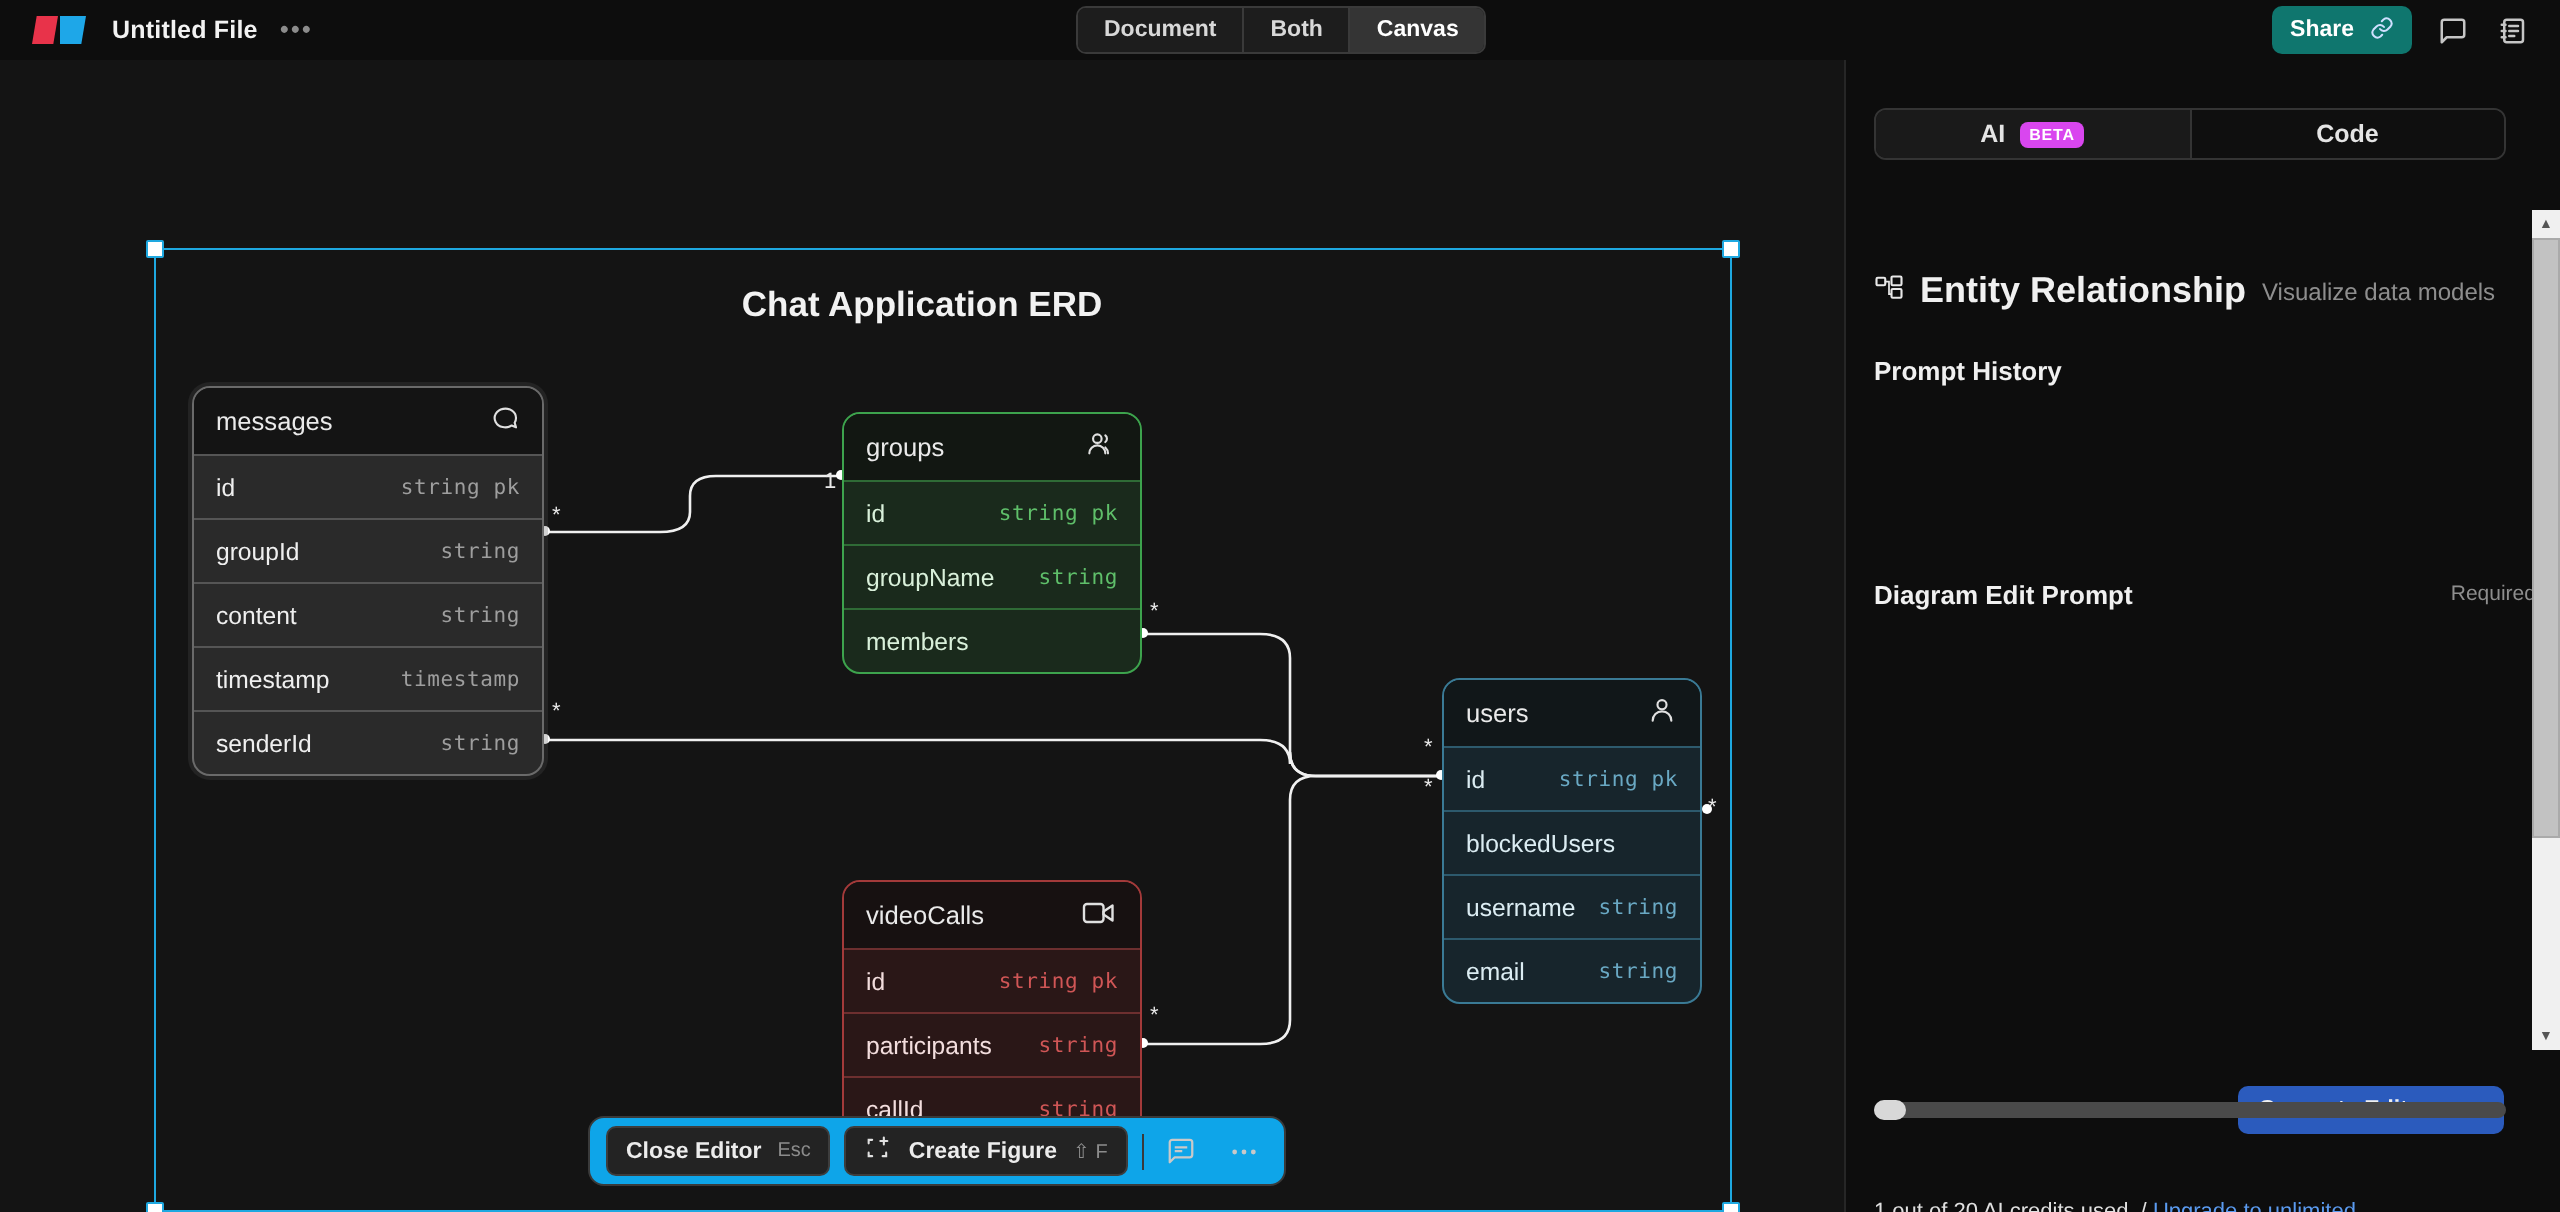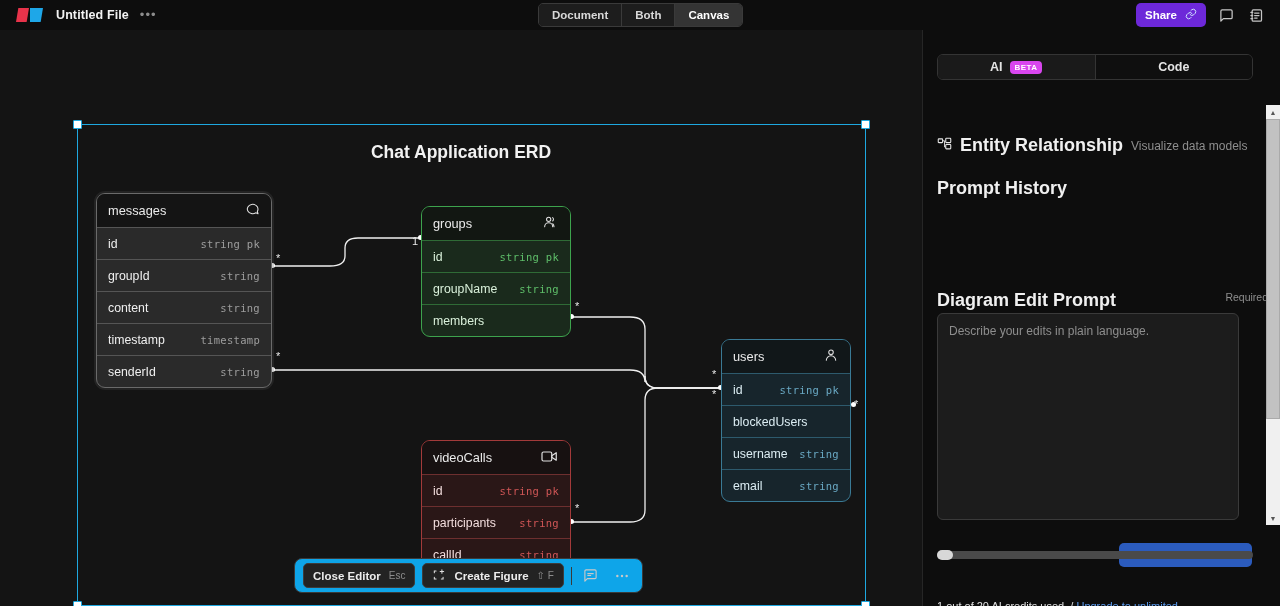--- a/index.html
+++ b/index.html
@@ -34,21 +34,21 @@
   .seg {
     padding: 0 13px; height: 22px; display: flex; align-items: center;
     font-size: 11.5px; font-weight: 700; color: #d8d8d8; cursor: pointer;
     border-right: 1px solid #3a3a3a; background: #1d1d1d;
   }
   .seg:last-child { border-right: none; }
   .seg.active { background: #343434; color: #ffffff; }
 
   .top-right { position: absolute; right: 14px; top: 3px; height: 24px; display: flex; align-items: center; gap: 10px; }
   .share-btn {
-    background: #6d28d9; color: #fff; font-size: 11.5px; font-weight: 700;
+    background: #0f766e; color: #fff; font-size: 11.5px; font-weight: 700;
     height: 24px; border-radius: 5px; padding: 0 9px; display: flex;
     align-items: center; gap: 8px; cursor: pointer;
   }
   .icon-btn { width: 20px; height: 20px; display: flex; align-items: center; justify-content: center;
     color: #c6c6c6; cursor: pointer; }
 
   
   .ltool {
     position: absolute; left: 18px; width: 32px;
     background: #151515; border: 1px solid #2b2b2b; border-radius: 7px;
@@ -140,21 +140,21 @@
     font-size: 12.5px; font-weight: 700; color: #e4e4e4; cursor: pointer; background: #1a1a1a; }
   .rtab.active { background: #1a1a1a; }
   .rtab + .rtab { border-left: 1px solid #343434; background: #0f0f0f; }
   .beta { background: #d946ef; color: #fff; font-size: 8px; font-weight: 700;
     padding: 2px 5px; border-radius: 4px; letter-spacing: .4px; }
 
   .rsec-title { position: absolute; left: 14px; top: 105px; display: flex; align-items: center; gap: 8px; }
   .rsec-title b { font-size: 18px; font-weight: 700; color: #f0f0f0; }
   .rsec-title span { font-size: 12px; color: #8e8e8e; }
 
-  .rlabel { position: absolute; font-size: 18px; font-weight: 700; color: #f0f0f0; }
+  .rlabel { position: absolute; font-size: 13px; font-weight: 700; color: #f0f0f0; }
 
   .history-box {
     position: absolute; left: 14px; top: 143px; width: 302px; height: 62px;
     background: #191919; border: 1px solid #2b2b2b; border-radius: 6px; padding: 8px 34px 8px 10px;
     font-size: 10.5px; line-height: 14.5px; color: #cacaca;
   }
   .copy-btn { position: absolute; right: 6px; top: 6px; width: 20px; height: 20px;
     border: 1px solid #3c3c3c; border-radius: 4px; display: flex; align-items: center;
     justify-content: center; color: #b8b8b8; cursor: pointer; background: #1f1f1f; }
 
@@ -503,23 +503,20 @@
       <b>Entity Relationship</b>
       <span>Visualize data models</span>
     </div>
 
     <div class="rlabel" style="left:14px;top:148px">Prompt History</div>
 
 
     <div class="rlabel" style="left:14px;top:260px">Diagram Edit Prompt</div>
     <div class="required">Required</div>
 
-    <div class="edit-box">
-      <span>Describe your edits in plain language.</span>
-    </div>
 
     <div class="gen-btn">
       <span>Generate Edits</span>
       <span class="gen-kbd">Ctrl↵</span>
     </div>
 
     <div class="credbar">
       <div class="knob"></div>
     </div>
 

